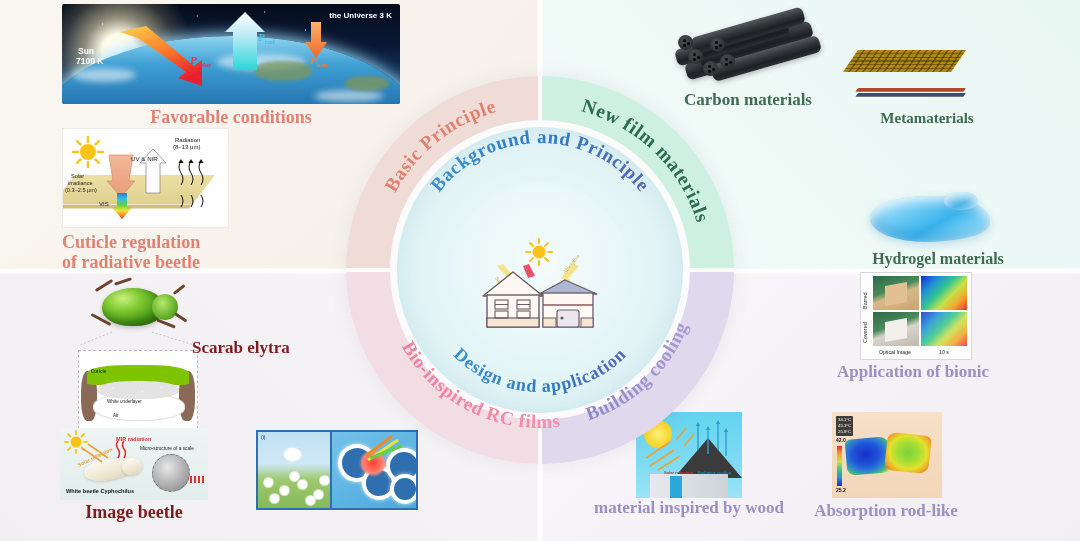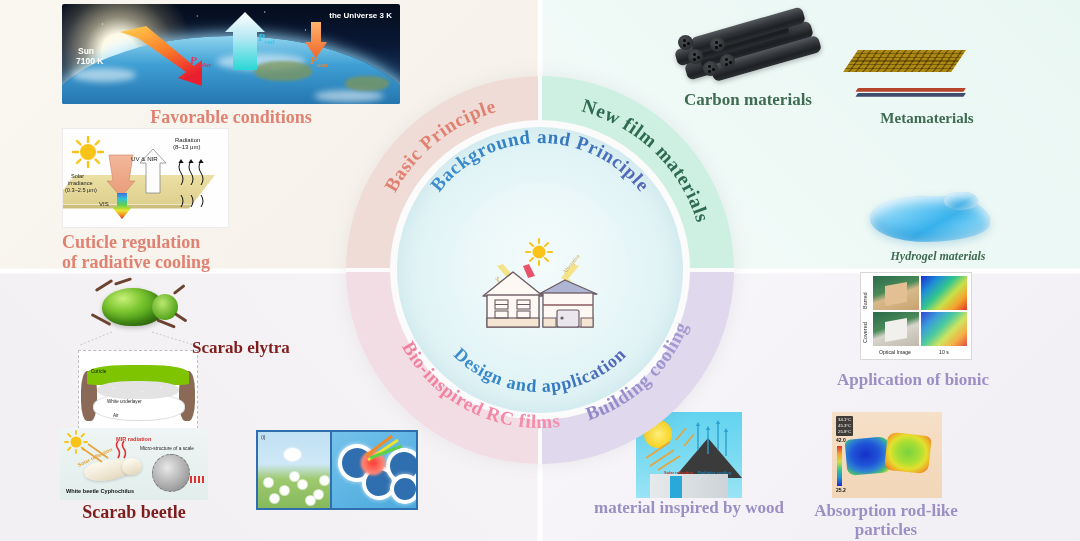--- a/index.html
+++ b/index.html
@@ -273,21 +273,21 @@
       </svg>
       <div class="lbl" style="left:8px;top:44px;font-size:5.6px;color:#222;">Solar</div>
       <div class="lbl" style="left:5px;top:51px;font-size:5.6px;color:#222;">irradiance</div>
       <div class="lbl" style="left:2px;top:58px;font-size:5.6px;color:#222;">(0.3–2.5 μm)</div>
       <div class="lbl" style="left:68px;top:26px;font-size:6.2px;color:#222;">UV &amp; NIR</div>
       <div class="lbl" style="left:112px;top:8px;font-size:6px;color:#222;">Radiation</div>
       <div class="lbl" style="left:110px;top:15px;font-size:6px;color:#222;">(8–13 μm)</div>
       <div class="lbl" style="left:36px;top:72px;font-size:6px;color:#222;">VIS</div>
     </div>
     <div class="pcap cap-coral" style="width:200px;font-size:18px;margin-top:4px;text-align:left;">Cuticle regulation</div>
-    <div class="pcap cap-coral" style="width:200px;font-size:18px;text-align:left;">of radiative cooling</div>
+    <div class="pcap cap-coral" style="width:200px;font-size:18px;text-align:left;">of radiative beetle</div>
   </div>
 
   <div class="panel" style="left:658px;top:6px;width:180px;">
     <div style="position:relative;width:180px;height:82px;">
       <div class="rod" style="left:26px;top:42px;width:116px;height:17px;transform:rotate(-16deg);"></div>
       <div class="rod" style="left:40px;top:30px;width:116px;height:17px;transform:rotate(-16deg);"></div>
       <div class="rod" style="left:16px;top:28px;width:116px;height:17px;transform:rotate(-16deg);"></div>
       <div class="rod" style="left:32px;top:16px;width:116px;height:17px;transform:rotate(-16deg);"></div>
       <div class="rod" style="left:52px;top:44px;width:112px;height:17px;transform:rotate(-16deg);"></div>
       <div class="rodcap" style="left:20px;top:29px;">
@@ -328,21 +328,21 @@
       </div>
     </div>
     <div class="pcap cap-green" style="width:150px;font-size:15px;">Metamaterials</div>
   </div>
 
   <div class="panel" style="left:848px;top:190px;width:165px;">
     <div style="position:relative;width:165px;height:58px;">
       <div class="hydro" style="left:22px;top:6px;width:120px;height:46px;"></div>
       <div class="hydro" style="left:96px;top:2px;width:34px;height:18px;opacity:.85;"></div>
     </div>
-    <div class="pcap cap-green" style="width:180px;font-size:12px;margin-top:2px;font-style:italic;">Hydrogel materials</div>
+    <div class="pcap cap-green" style="width:180px;font-size:16px;margin-top:2px;">Hydrogel materials</div>
   </div>
 
   <div class="panel" style="left:80px;top:278px;">
     <div style="position:relative;width:120px;height:58px;">
       <div class="beetle-body" style="left:22px;top:10px;width:62px;height:38px;"></div>
       <div class="beetle-head" style="left:72px;top:16px;width:26px;height:26px;"></div>
       <div class="leg" style="left:14px;top:6px;width:20px;height:3px;transform:rotate(-32deg);"></div>
       <div class="leg" style="left:34px;top:2px;width:18px;height:3px;transform:rotate(-18deg);"></div>
       <div class="leg" style="left:10px;top:40px;width:22px;height:3px;transform:rotate(28deg);"></div>
       <div class="leg" style="left:76px;top:44px;width:20px;height:3px;transform:rotate(22deg);"></div>
@@ -398,21 +398,21 @@
             <rect x="134" y="48" width="2" height="7"></rect>
           <rect x="138" y="48" width="2" height="7"></rect>
             <rect x="142" y="48" width="2" height="7"></rect>
         </g>
       </svg>
       <div class="lbl" style="left:16px;top:26px;font-size:5.2px;color:#e8a33a;font-weight:bold;transform:rotate(-26deg);">Solar reflection</div>
       <div class="lbl" style="left:56px;top:8px;font-size:5.6px;color:#e03030;font-weight:bold;">MIR radiation</div>
       <div class="lbl" style="left:80px;top:18px;font-size:4.8px;color:#222;">Micro-structure of a scale</div>
       <div class="lbl" style="left:6px;top:60px;font-size:5.6px;color:#111;font-weight:bold;">White beetle Cyphochilus</div>
     </div>
-    <div class="pcap cap-pink" style="width:148px;font-size:18px;margin-top:2px;">Scarab beetle</div>
+    <div class="pcap cap-pink" style="width:148px;font-size:18px;margin-top:2px;">Image beetle</div>
   </div>
 
   <div class="panel" style="left:256px;top:430px;">
     <div class="img" id="img-cotton">
       <div class="cot-left">
         <div class="lbl" style="left:3px;top:2px;font-size:5px;color:#333;">(i)</div>
         <div style="position:absolute;left:26px;top:16px;width:17px;height:13px;border-radius:50%;background:#fff;box-shadow:0 0 3px #fff;"></div>
         <div class="flower" style="left:6px;top:46px;"></div>
           <div class="flower" style="left:22px;top:54px;"></div>
         <div class="flower" style="left:40px;top:48px;"></div>
@@ -445,21 +445,21 @@
         <div style="position:absolute;left:12px;top:8px;width:22px;height:20px;background:#e2c093;transform:skewY(-10deg);"></div>
       </div>
       <div class="pyr-cell thermo" style="left:60px;top:3px;width:46px;height:34px;"></div>
       <div class="pyr-cell" style="left:12px;top:39px;width:46px;height:34px;background:linear-gradient(160deg,#2b6a4a,#4a8a58 40%,#d8d4cc 55%,#bfb9ad 100%);">
         <div style="position:absolute;left:12px;top:8px;width:22px;height:20px;background:#f2f0ec;transform:skewY(-10deg);"></div>
       </div>
       <div class="pyr-cell thermo" style="left:60px;top:39px;width:46px;height:34px;opacity:.88;"></div>
       <div class="lbl" style="left:18px;top:76px;font-size:5.2px;color:#222;">Optical Image</div>
       <div class="lbl" style="left:78px;top:76px;font-size:5.2px;color:#222;">10 s</div>
     </div>
-    <div class="pcap cap-purple" style="width:230px;font-size:17px;margin-top:10px;margin-left:-62px;">Application of bionic</div>
+    <div class="pcap cap-purple" style="width:230px;font-size:17px;margin-top:2px;margin-left:-62px;">Application of bionic</div>
   </div>
 
   <div class="panel" style="left:636px;top:412px;">
     <div class="img" id="img-wood">
       <div class="wsun" style="left:8px;top:8px;width:28px;height:28px;"></div>
       <div class="wroof" style="left:38px;top:26px;"></div>
       <div class="wwall" style="left:14px;top:62px;width:78px;height:24px;"></div>
       <div style="position:absolute;left:34px;top:64px;width:12px;height:22px;background:#2aa9d8;"></div>
       <svg style="position:absolute;left:0;top:0;" width="106" height="86">
         <g stroke="#e8a33a" stroke-width="1.6" fill="none">
@@ -495,21 +495,20 @@
       <div class="rp-readout" style="left:4px;top:4px;">
         <div>34.1°C</div>
         <div>45.3°C</div>
         <div>25.8°C</div>
       </div>
       <div class="rp-bar" style="left:5px;top:34px;height:40px;"></div>
       <div class="lbl" style="left:4px;top:25px;font-size:5px;color:#111;font-weight:bold;">42.0</div>
       <div class="lbl" style="left:4px;top:75px;font-size:5px;color:#111;font-weight:bold;">25.2</div>
     </div>
     <div class="pcap cap-purple" style="width:180px;font-size:17px;margin-top:3px;margin-left:-36px;">Absorption rod-like</div>
-    <div class="pcap cap-purple" style="width:180px;font-size:17px;margin-left:-36px;">particles</div>
   </div>
 
   <div class="wheel">
     <div class="ring-outer">
       <div class="ro-q ro-tl"></div>
       <div class="ro-q ro-tr"></div>
       <div class="ro-q ro-bl"></div>
       <div class="ro-q ro-br"></div>
       <div class="ring-cross-v"></div>
       <div class="ring-cross-h"></div>

